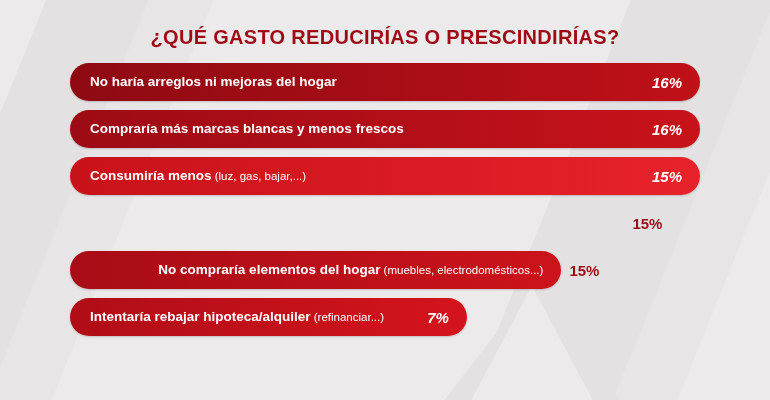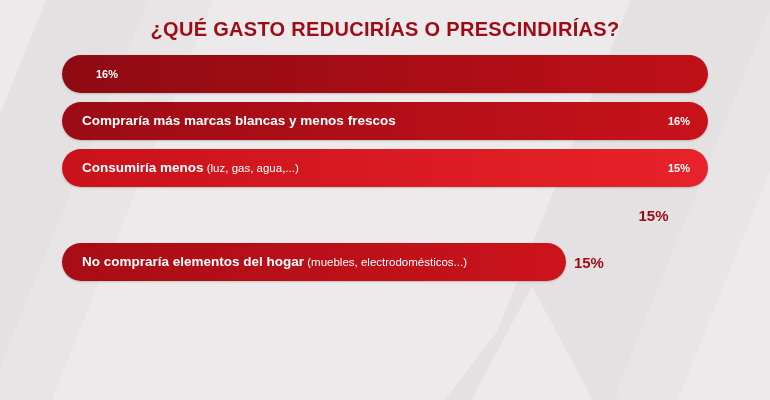--- a/index.html
+++ b/index.html
@@ -67,21 +67,21 @@
     width: 0;
     height: 0;
     border-left: 64px solid transparent;
     border-right: 64px solid transparent;
     border-bottom: 120px solid #eceaea;
   }
 
   .content {
     position: relative;
     z-index: 2;
-    padding: 0;
+    padding: 8px;
   }
 
   .title {
     text-align: center;
     font-size: 20px;
     font-weight: bold;
     color: #9e0b16;
     letter-spacing: 0.3px;
     padding-top: 18px;
     padding-bottom: 14px;
@@ -116,24 +116,25 @@
     font-size: 13.5px;
     font-weight: bold;
     white-space: nowrap;
     line-height: 1;
   }
   .bar .label .sub {
     font-weight: normal;
     font-size: 11.5px;
   }
   .bar .value {
-    font-size: 11px;
+    font-size: 15px;
     font-weight: bold;
     margin-left: 14px;
     white-space: nowrap;
+    font-style: italic;
   }
 
   
   .value-out {
     position: absolute;
     top: 0;
     height: 38px;
     display: flex;
     align-items: center;
     font-size: 15px;
@@ -151,38 +152,45 @@
   <div class="chev c4"></div>
   <div class="vshape"></div>
   <div class="vshape2"></div>
 </div>
 
 <div class="content">
   <div class="title">¿QUÉ GASTO REDUCIRÍAS O PRESCINDIRÍAS?</div>
   <div class="bars">
       <div class="bar-row">
         <div class="bar" style="width: 100%; background: linear-gradient(to right, rgb(142, 10, 19), rgb(192, 16, 24));">
+          <span class="label">No haría arreglos ni mejoras del hogar</span>
           <span class="value">16%</span>
         </div>
       </div>
       <div class="bar-row">
         <div class="bar" style="width: 100%; background: linear-gradient(to right, rgb(156, 11, 21), rgb(200, 18, 26)); gap: 12px;">
           <span class="label">Compraría más marcas blancas y menos frescos</span>
           <span class="value">16%</span>
         </div>
       </div>
       <div class="bar-row">
         <div class="bar" style="width: 100%; background: linear-gradient(to right, rgb(200, 18, 26), rgb(232, 34, 42));">
-          <span class="label">Consumiría menos<span class="sub"> (luz, gas, agua,...)</span></span>
+          <span class="label">Consumiría menos<span class="sub"> (luz, gas, bajar,...)</span></span>
           <span class="value">15%</span>
         </div>
       </div>
       <div class="bar-row">
         <span class="value-out" style="left: calc(88% + 8px);">15%</span>
       </div>
       <div class="bar-row">
-        <div class="bar" style="width: 78%; background: linear-gradient(to right, rgb(168, 12, 22), rgb(204, 19, 27));">
+        <div class="bar" style="width: 78%; background: linear-gradient(to right, rgb(168, 12, 22), rgb(204, 19, 27)); justify-content: flex-end;">
           <span class="label">No compraría elementos del hogar<span class="sub"> (muebles, electrodomésticos...)</span></span>
         </div>
         <span class="value-out" style="left: calc(78% + 8px);">15%</span>
+      </div>
+      <div class="bar-row">
+        <div class="bar" style="width: 63%; background: linear-gradient(to right, rgb(176, 13, 23), rgb(212, 20, 28));">
+          <span class="label">Intentaría rebajar hipoteca/alquiler<span class="sub"> (refinanciar...)</span></span>
+          <span class="value">7%</span>
+        </div>
       </div>
     </div>
 </div>
 
 </body></html>

